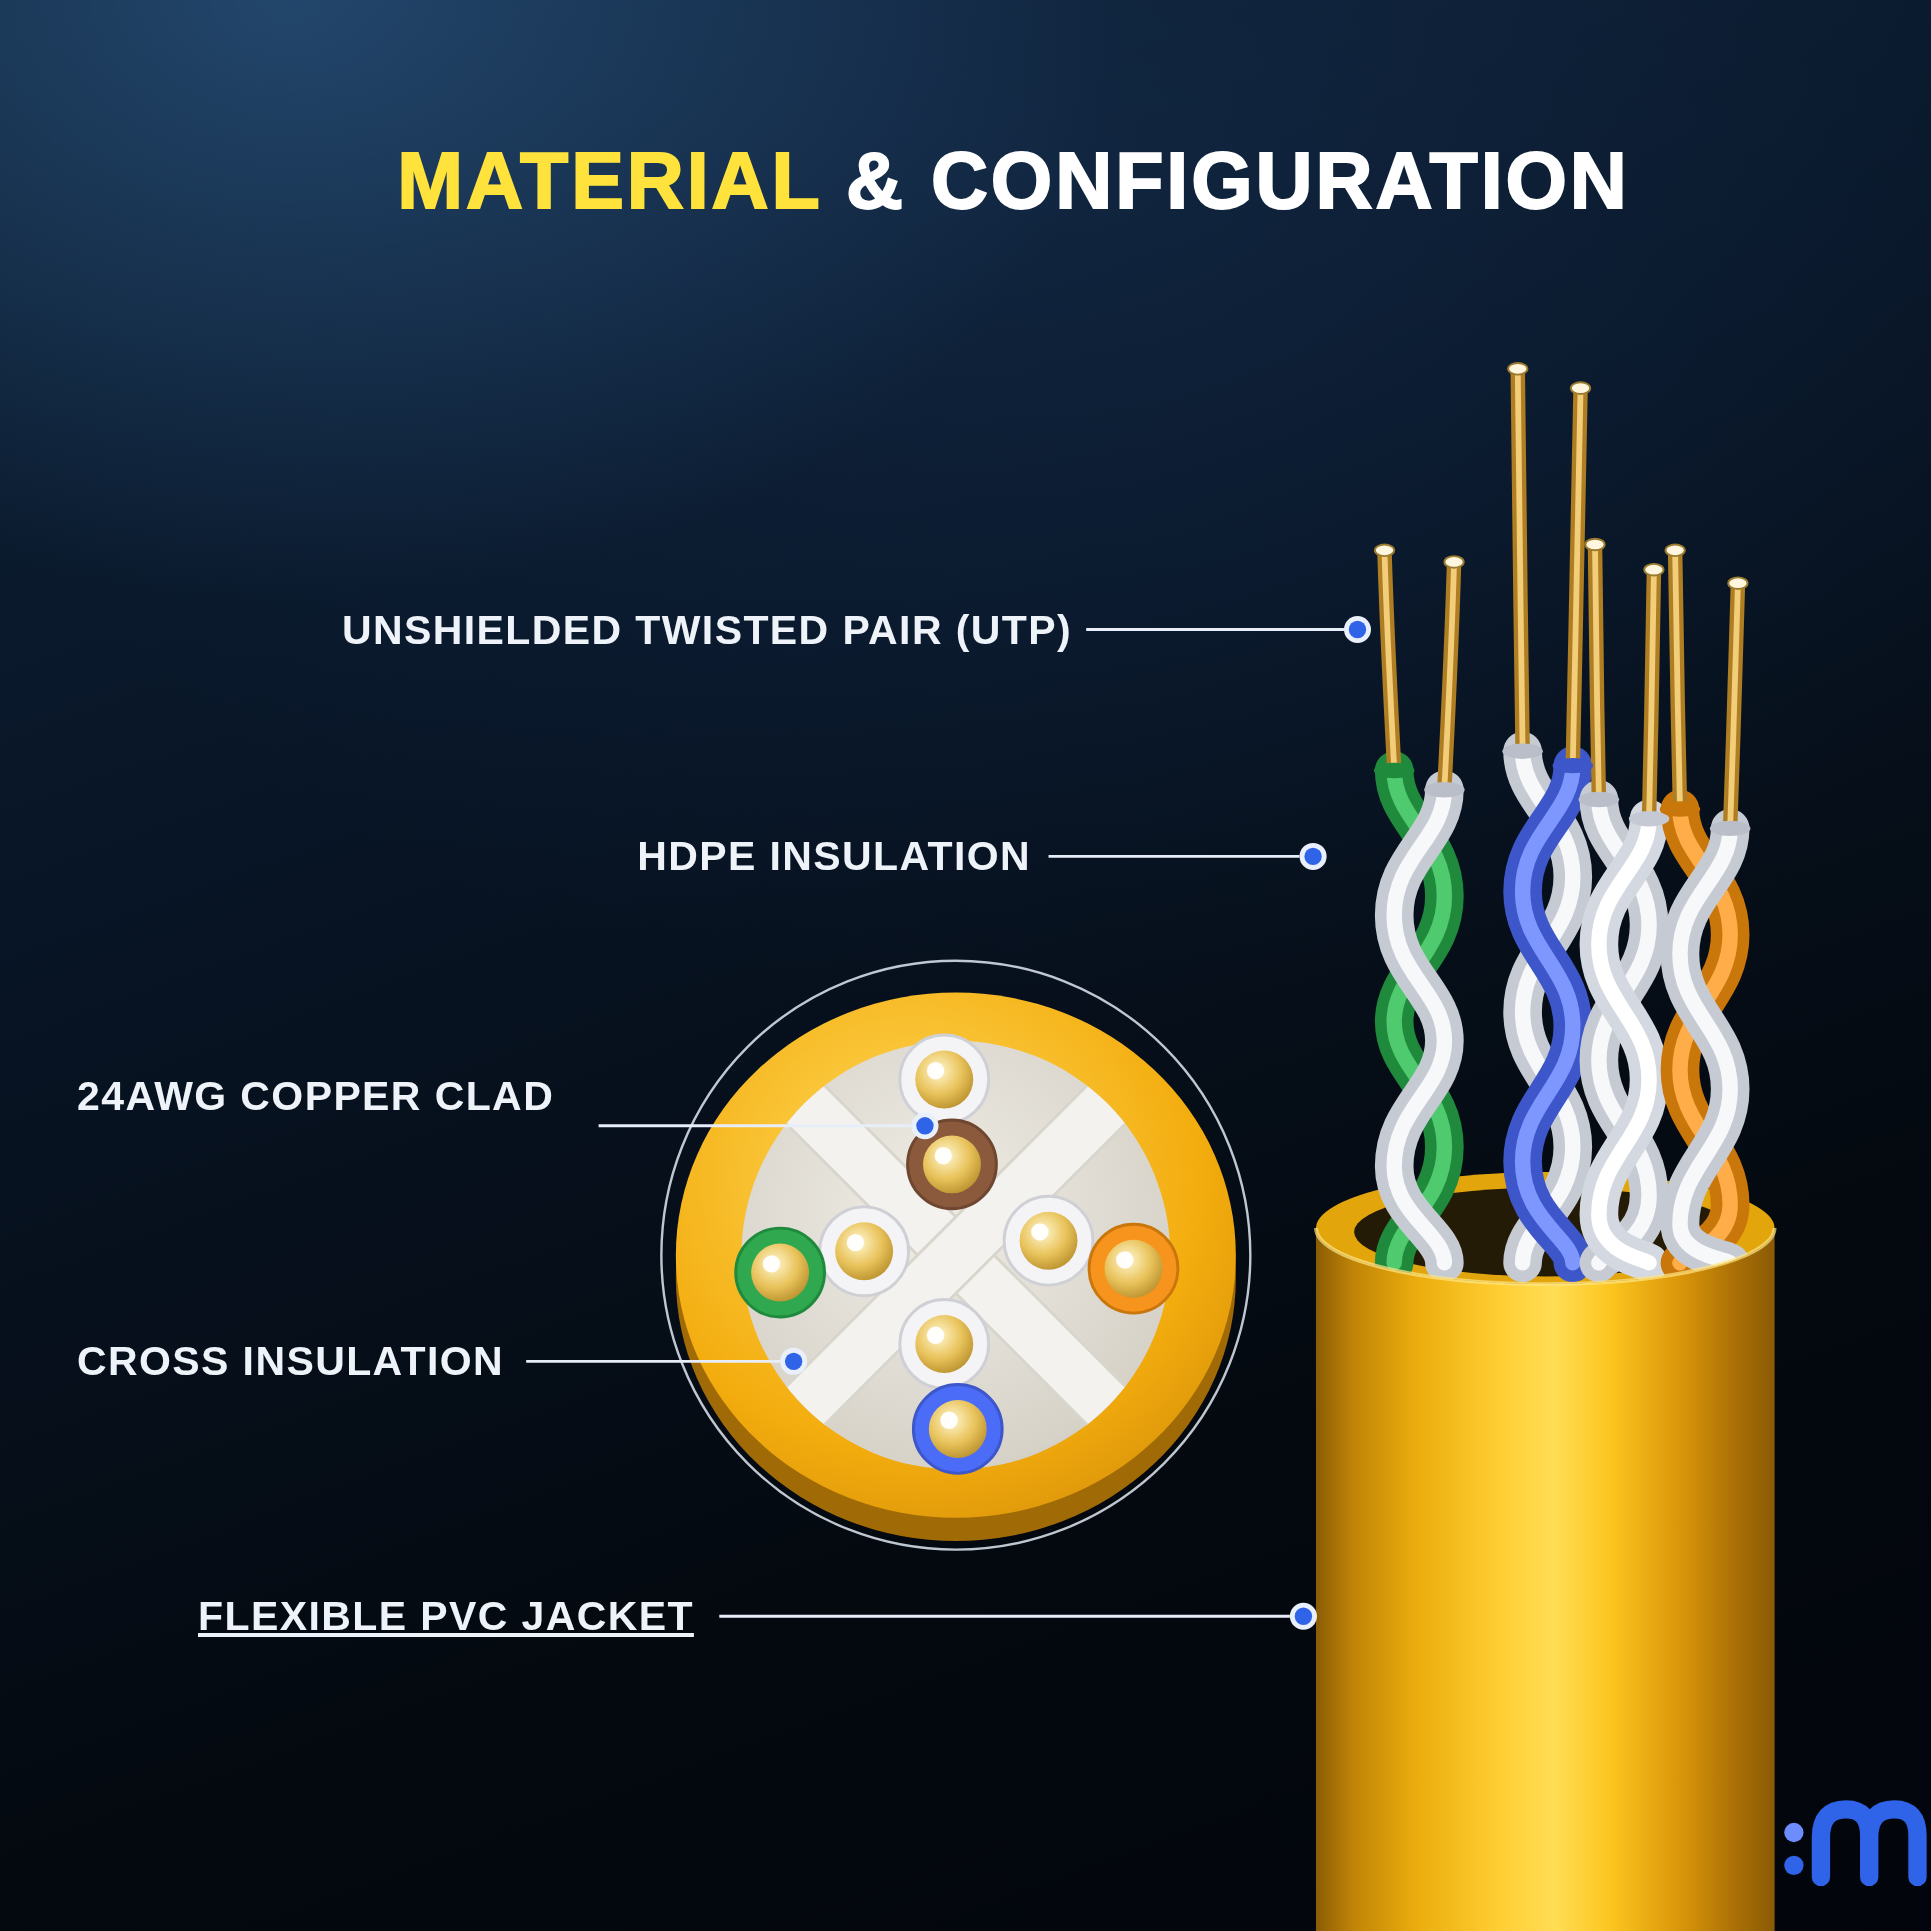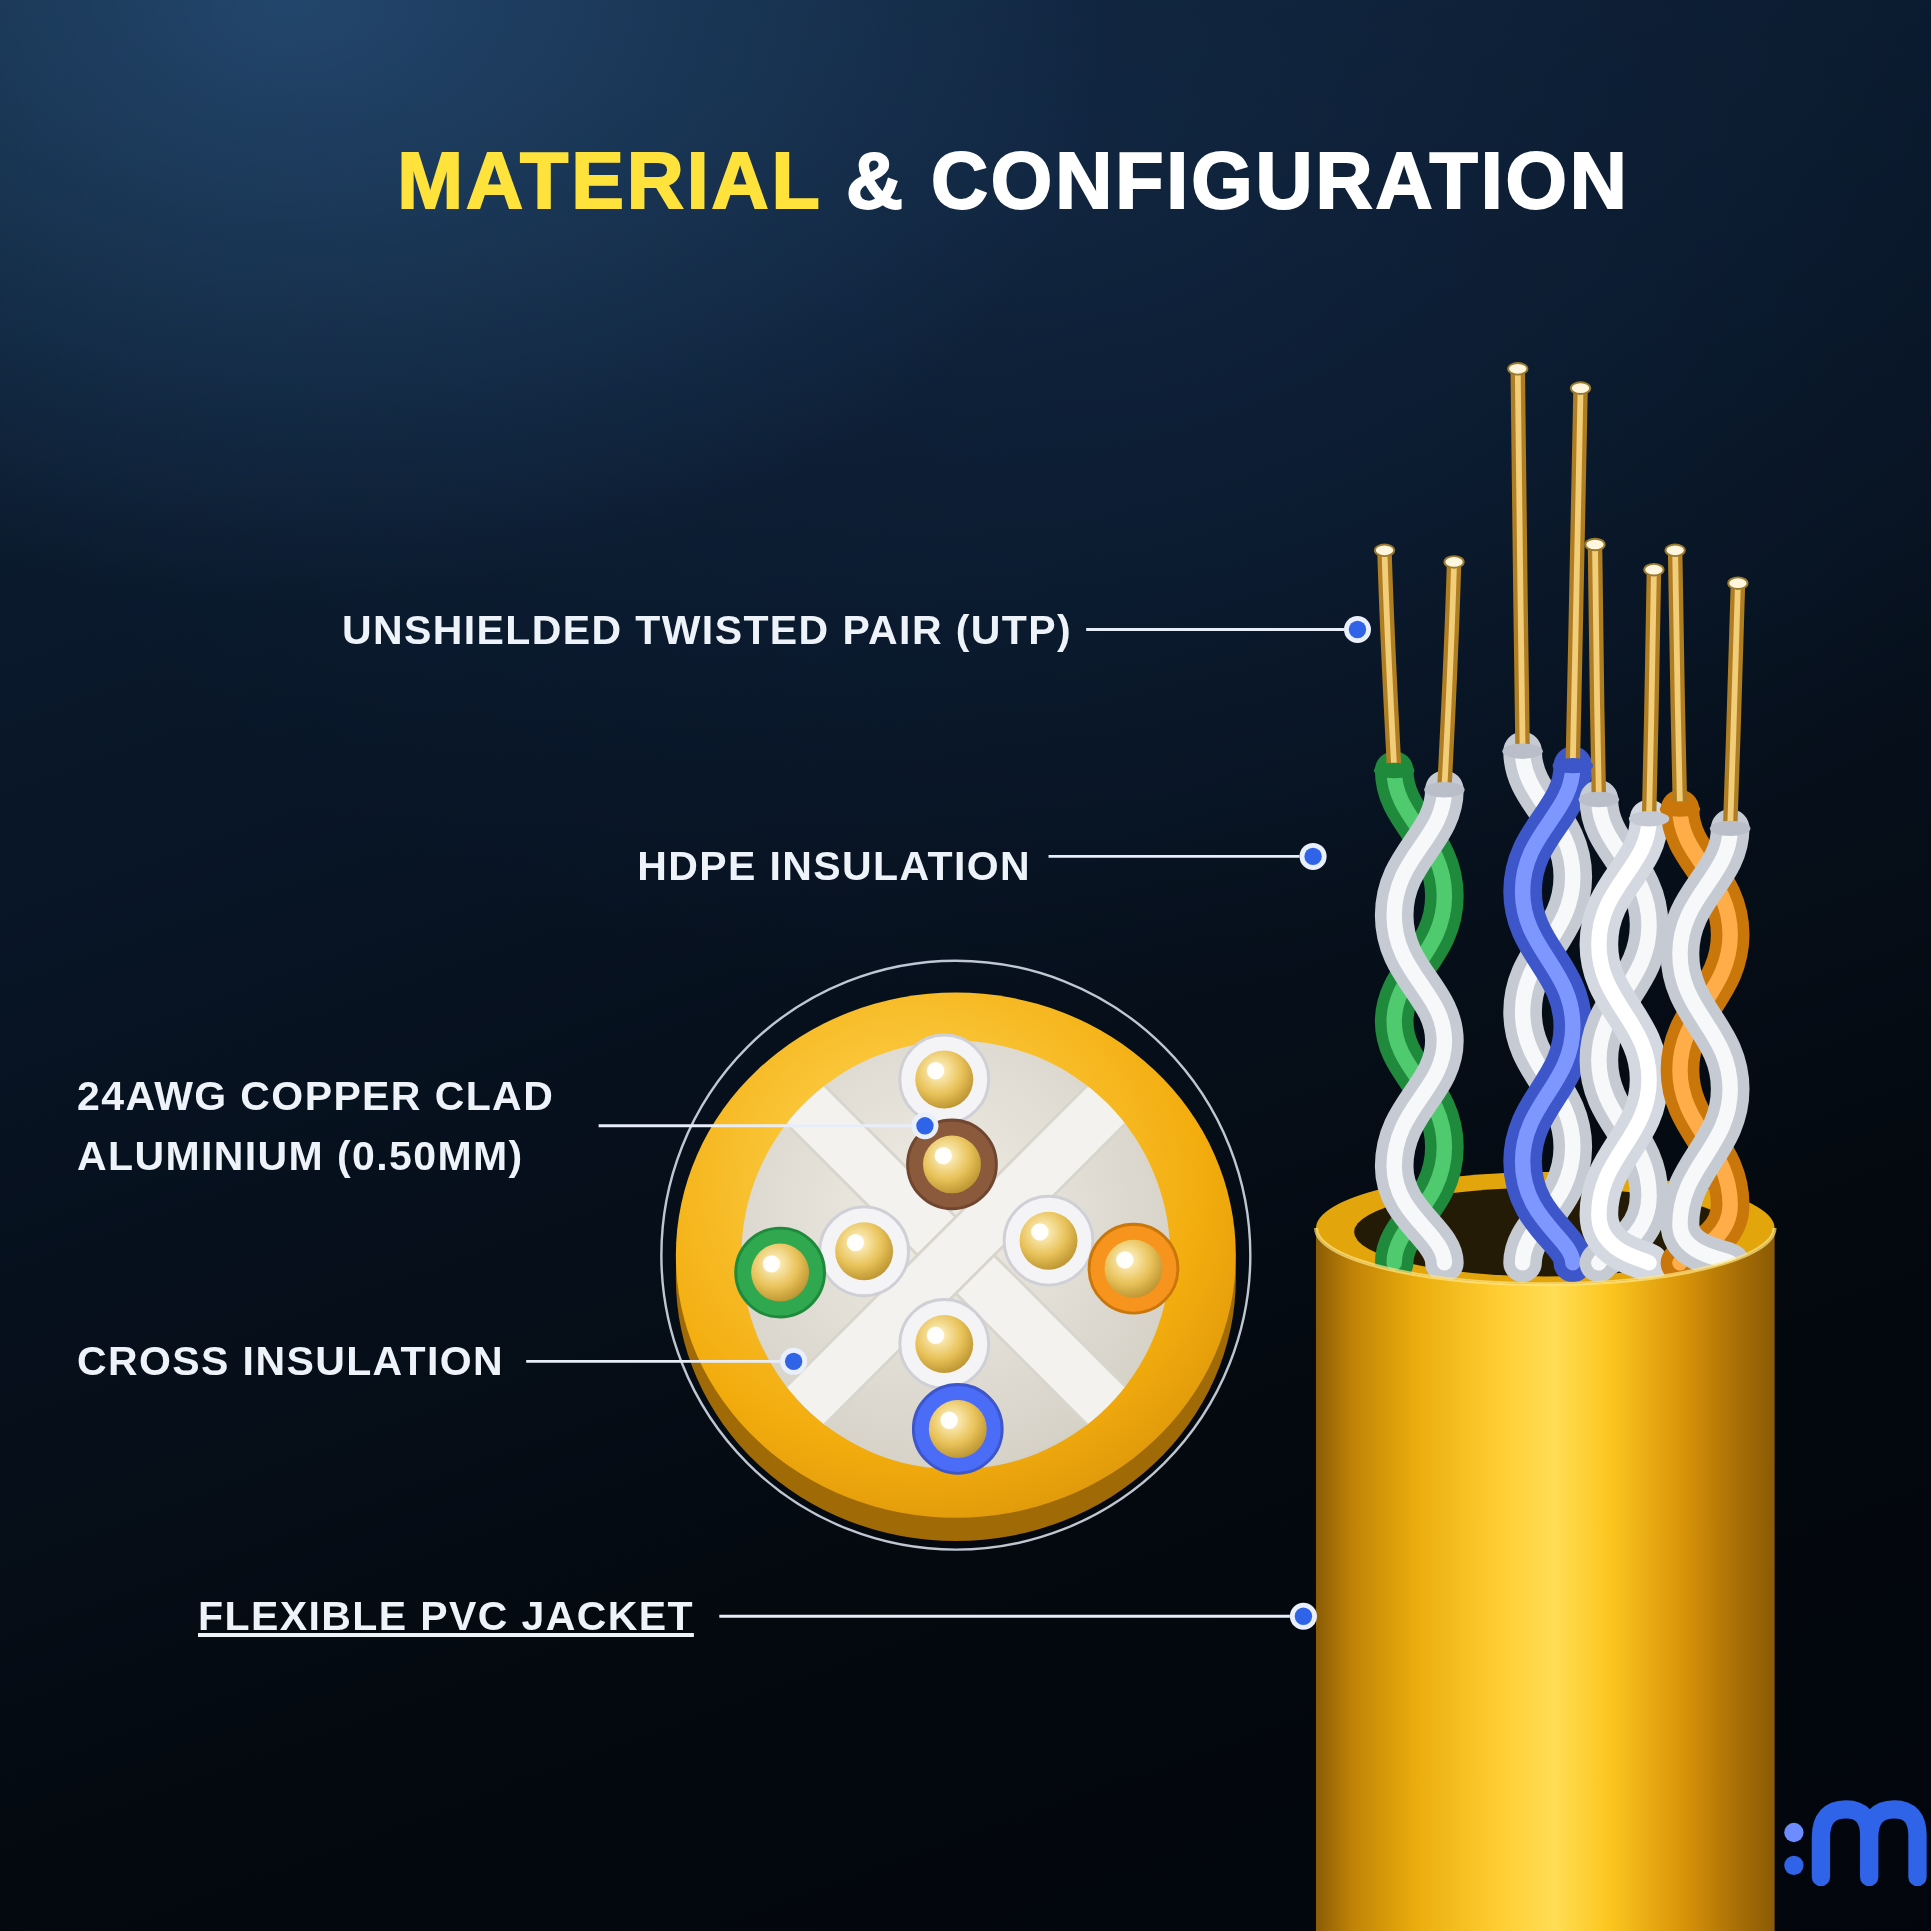--- a/index.html
+++ b/index.html
@@ -243,27 +243,26 @@
     <path d="M1886 1944 L1886 1903 Q1886 1874 1912 1874 Q1936 1874 1936 1901 L1936 1944 M1936 1903 Q1936 1874 1962 1874 Q1986 1874 1986 1901 L1986 1944" fill="none" stroke="#2f63e8" stroke-width="19" stroke-linecap="round" stroke-linejoin="round"></path>
   </g>
 </svg>
 
 <h1 class="title"><span class="hl">MATERIAL</span><span class="rest"> &amp; CONFIGURATION</span></h1>
 
 <div class="callout right-align" style="top:600px;right:859px;">
   <span>UNSHIELDED TWISTED PAIR (UTP)</span>
 </div>
 
-<div class="callout right-align" style="top:826px;right:900px;margin-top:10px;">
+<div class="callout right-align" style="top:826px;right:900px;">
   <span>HDPE INSULATION</span>
 </div>
 
 <div class="callout" style="top:1066px;left:77px;">
   <div>24AWG COPPER CLAD</div>
-  <div>ALUMINIUM (0.50MM)</div>
 </div>
 
 <div class="callout" style="top:1331px;left:77px;">
   <span>CROSS INSULATION</span>
 </div>
 
 <div class="callout" style="top:1586px;left:198px;text-decoration:underline;">
   <span>FLEXIBLE PVC JACKET</span>
 </div>
 

